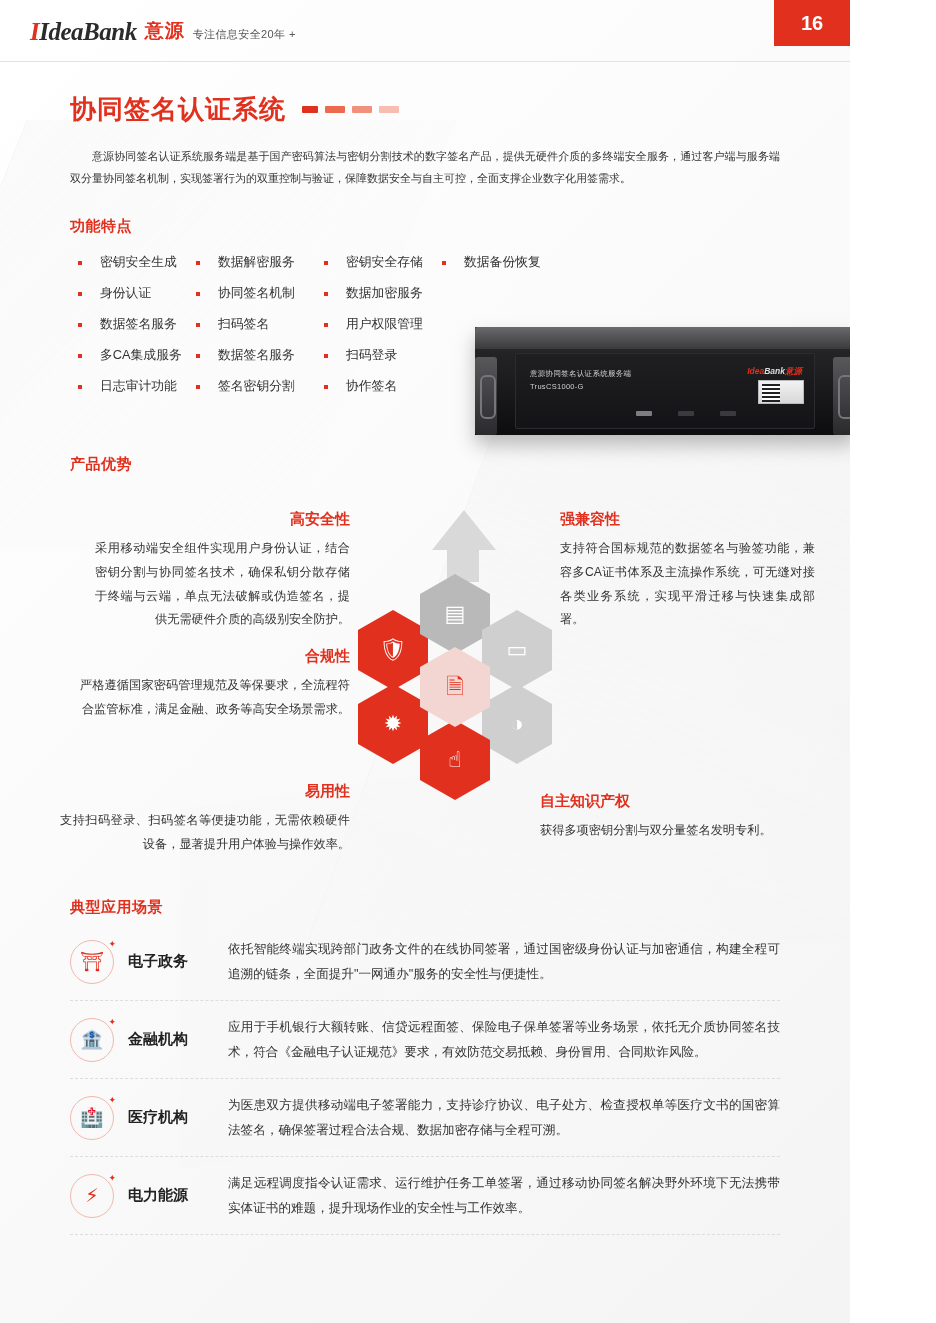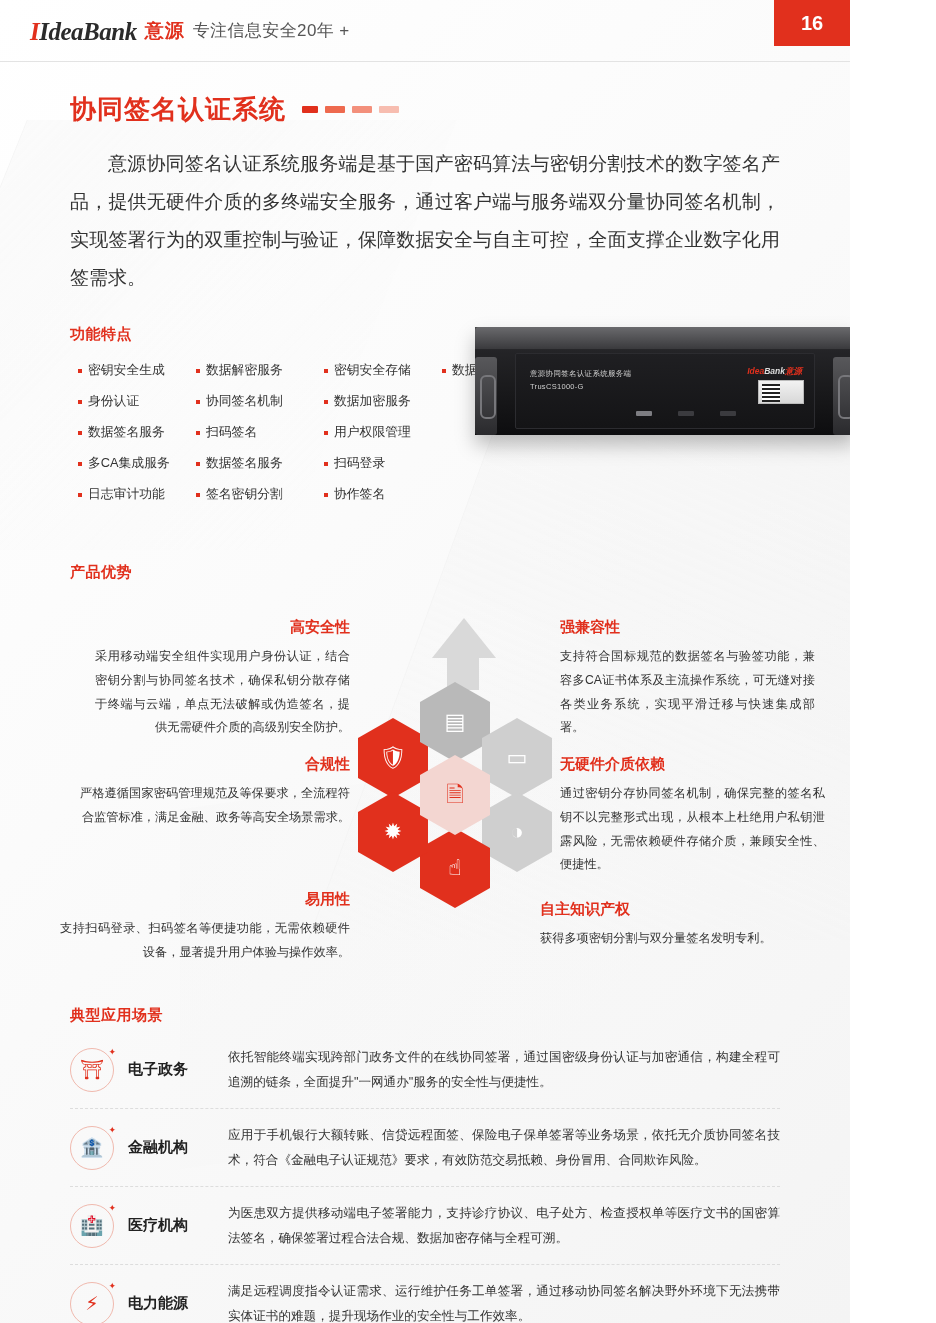--- a/index.html
+++ b/index.html
@@ -56,21 +56,21 @@
     font-style: italic;
     color: #2b2b2b;
   }
   .logo-main .accent { color: #e1301d; }
   .logo-cn {
     font-size: 19px; font-weight: bold; color: #e1301d;
     letter-spacing: 1px;
     position: relative; top: -2px;
   }
   .logo-slogan {
-    font-size: 17px; color: #555; position: relative; top: -4px;
+    font-size: 11px; color: #555; position: relative; top: -4px;
     letter-spacing: .4px;
   }
   .page-number {
     position: absolute; right: 0; top: 0;
     width: 76px; height: 46px;
     background: #e1301d;
     color: #fff;
     font-size: 20px; font-weight: bold;
     display: flex; align-items: center; justify-content: center;
   }
@@ -89,21 +89,21 @@
   .dashes { display: flex; align-items: center; gap: 7px; }
   .dash { height: 7px; border-radius: 1px; }
   .d1 { width: 16px; background: #e1301d; }
   .d2 { width: 20px; background: #ee6a4f; }
   .d3 { width: 20px; background: #f3907c; }
   .d4 { width: 20px; background: #f7bdb0; }
 
   .intro {
     position: relative;
     margin: 18px 70px 0 70px;
-    font-size: 19px;
+    font-size: 11px;
     line-height: 2.0;
     color: #333;
     text-align: justify;
     text-indent: 2em;
   }
 
   
   .sec-head {
     position: relative;
     margin-left: 70px;
@@ -115,21 +115,21 @@
   .features {
     position: relative;
     margin: 18px 0 0 78px;
     display: grid;
     grid-template-columns: 110px 120px 110px 110px;
     column-gap: 8px;
     row-gap: 14px;
     width: 470px;
   }
   .feat {
-    display: flex; align-items: center; gap: 6px;
+    display: flex; align-items: center; gap: 18px;
     font-size: 12.8px; color: #333; white-space: nowrap;
   }
   .feat .bullet {
     width: 4px; height: 4px; background: #e1301d; flex: 0 0 4px;
   }
 
   
   .device {
     position: absolute;
     left: 455px; top: 312px;
@@ -442,24 +442,20 @@
     <div class="adv-item adv-right p2">
       <div class="adv-title">强兼容性</div>
       <div class="adv-text">支持符合国标规范的数据签名与验签功能，兼容多CA证书体系及主流操作系统，可无缝对接各类业务系统，实现平滑迁移与快速集成部署。</div>
     </div>
 
     <div class="adv-item adv-left p3">
       <div class="adv-title">合规性</div>
       <div class="adv-text">严格遵循国家密码管理规范及等保要求，全流程符合监管标准，满足金融、政务等高安全场景需求。</div>
     </div>
 
-    <div class="adv-item adv-right p4">
-      <div class="adv-title">无硬件介质依赖</div>
-      <div class="adv-text">通过密钥分存协同签名机制，确保完整的签名私钥不以完整形式出现，从根本上杜绝用户私钥泄露风险，无需依赖硬件存储介质，兼顾安全性、便捷性。</div>
-    </div>
 
     <div class="adv-item adv-right p6">
       <div class="adv-title">自主知识产权</div>
       <div class="adv-text">获得多项密钥分割与双分量签名发明专利。</div>
     </div>
 
     <div class="adv-item adv-left p5">
       <div class="adv-title">易用性</div>
       <div class="adv-text">支持扫码登录、扫码签名等便捷功能，无需依赖硬件设备，显著提升用户体验与操作效率。</div>
     </div>

